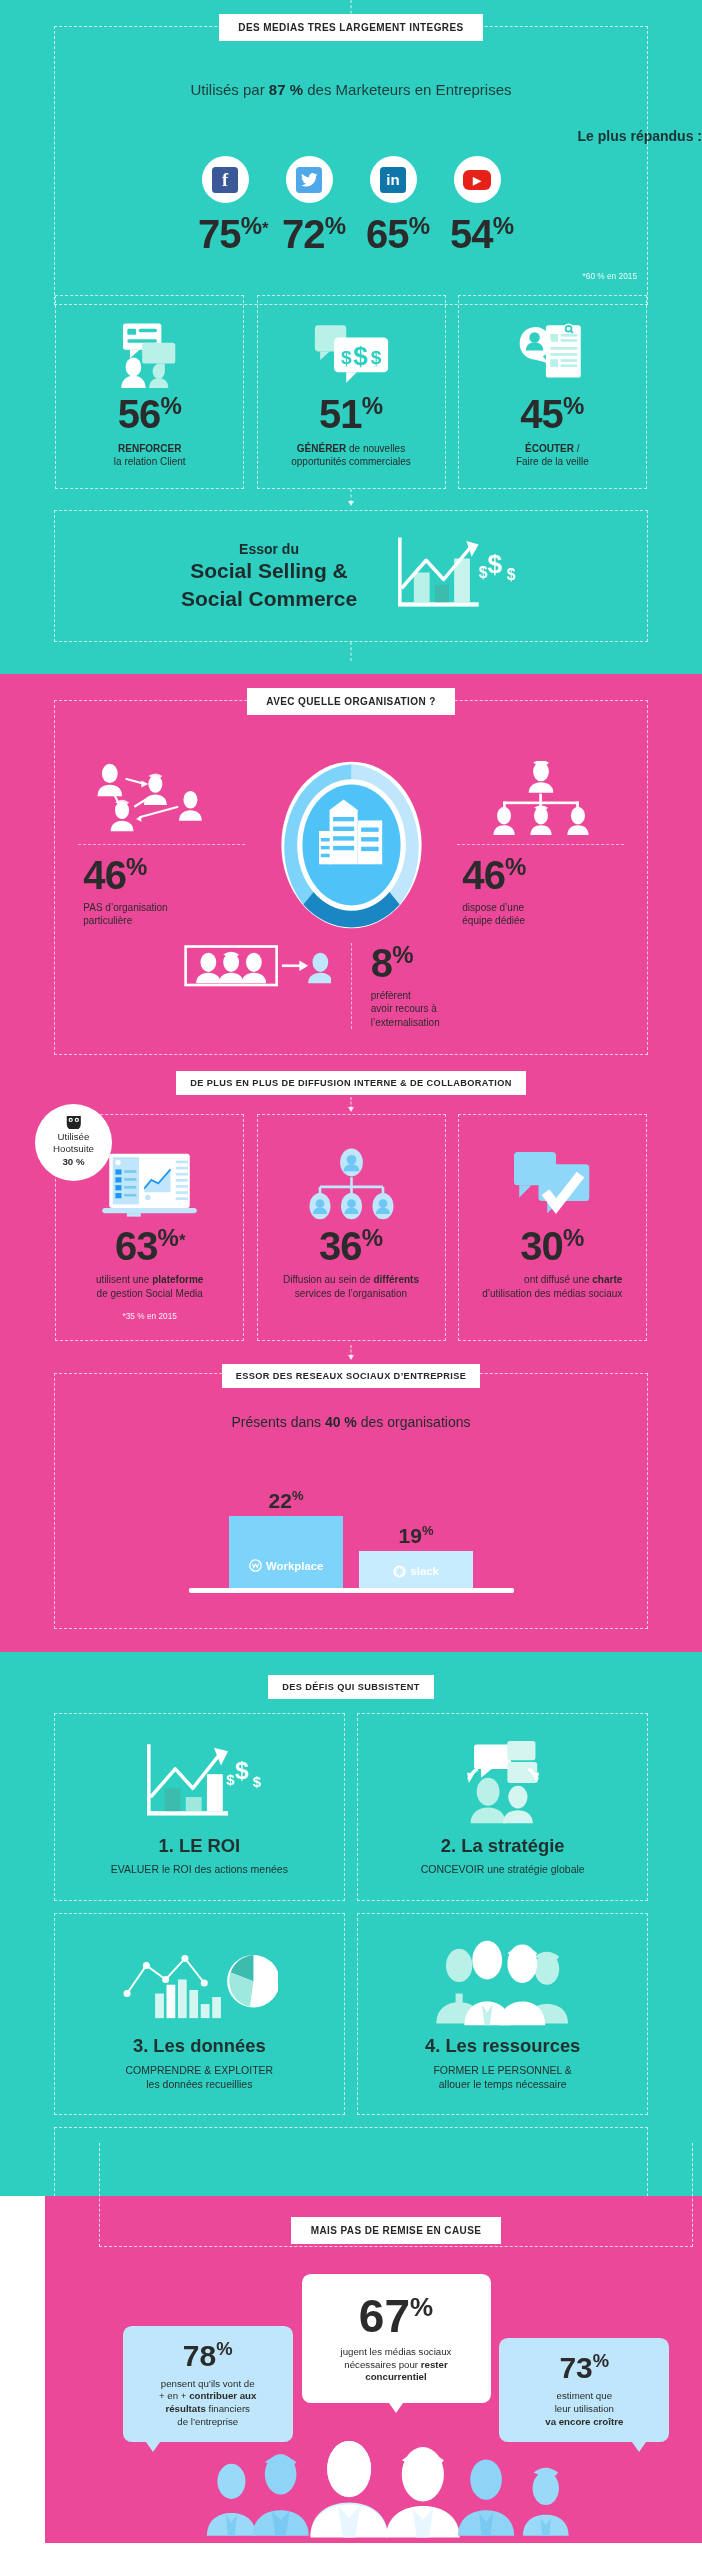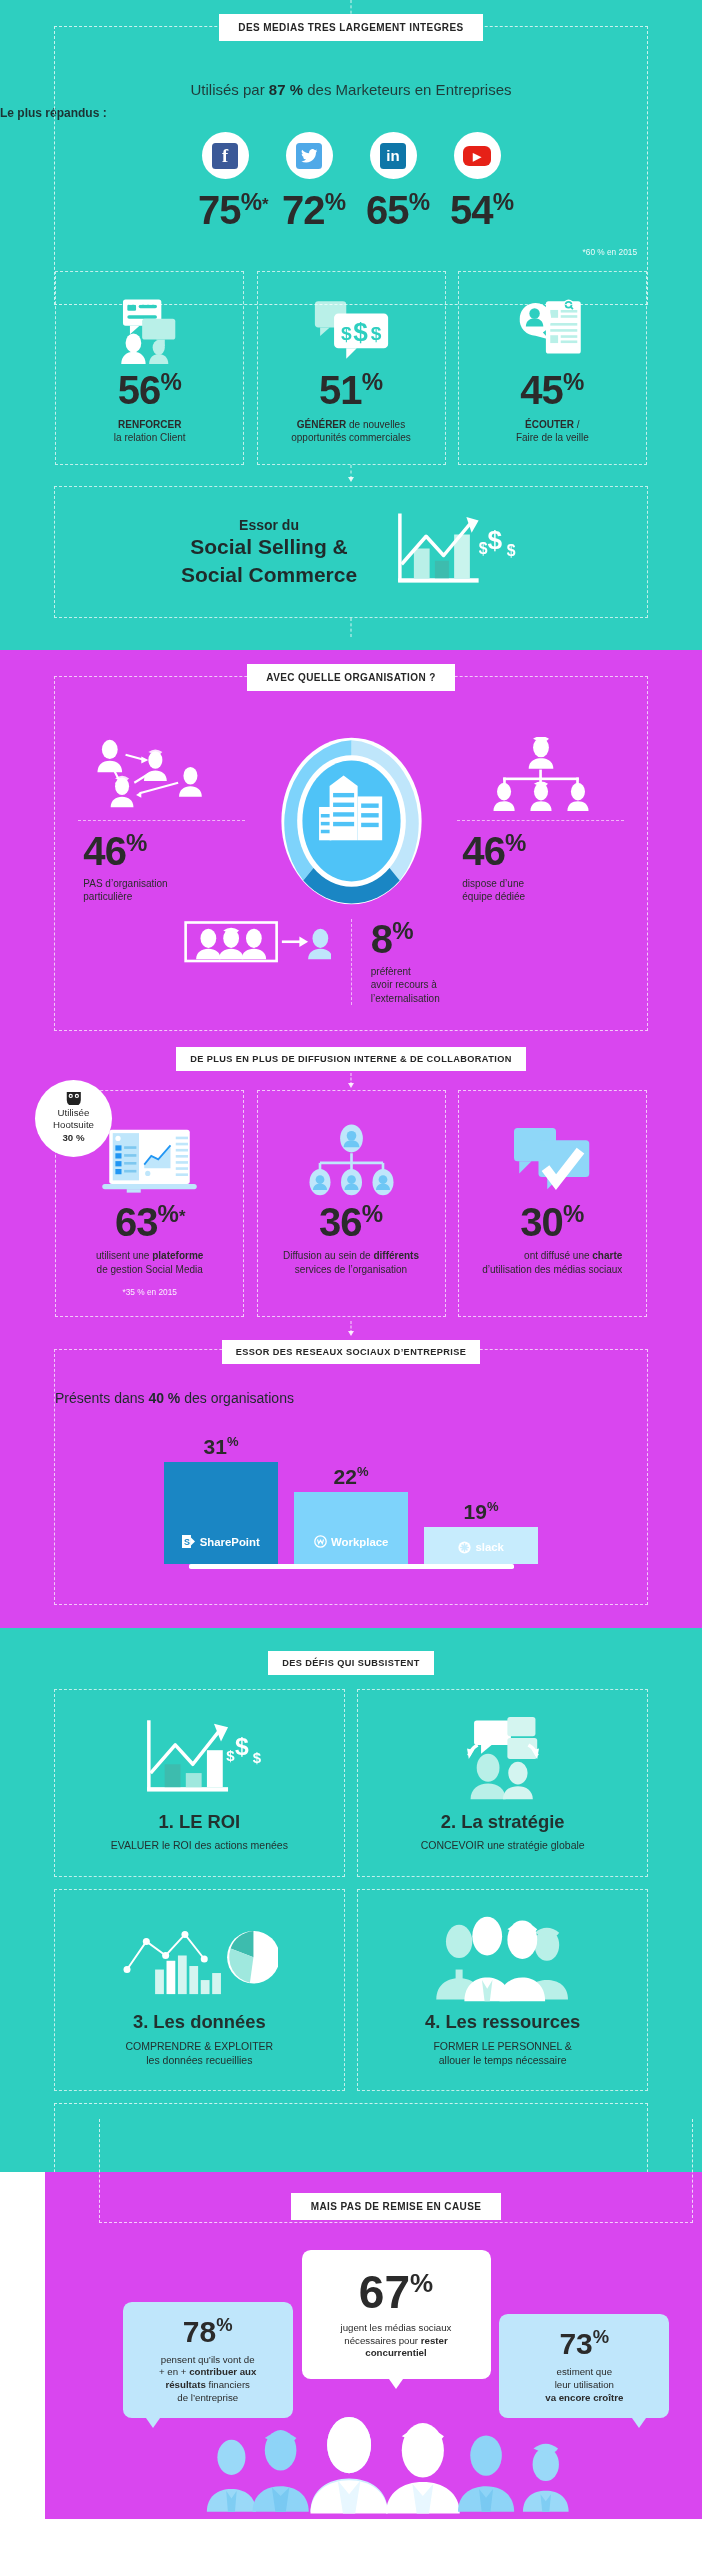--- a/index.html
+++ b/index.html
@@ -7,21 +7,21 @@
   body {
     width:702px;
     font-family:"Liberation Sans", sans-serif;
     -webkit-font-smoothing:antialiased;
   }
   .page { width:702px; position:relative; }
 
   
   .band { position:relative; width:702px; }
   .band-teal   { background:#2ecfc0; }
-  .band-blue   { background:#d946ef; }
+  .band-blue   { background:#ec4899; }
 
   
   .frame {
     position:absolute;
     border:0.9px dashed rgba(255,255,255,.75);
   }
 
   
   .pill-wrap {
     position:relative;
@@ -60,21 +60,21 @@
   .big-pct .star { font-size:16.7px; vertical-align:super; }
   .cap { font-size:10px; line-height:1.35; color:#2b2b2b; }
   .cap b { font-weight:bold; }
   .footnote { font-size:8.3px; color:#ffffff; opacity:.92; }
 
   
   .s1-head {
     text-align:center; font-size:15px; color:#1f3c3a; padding-top:40px;
   }
   .s1-head b { font-weight:bold; color:#1c2b2b; }
-  .s1-sub { text-align:left; font-size:12px; font-weight:bold; color:#1c3333; margin-top:8px;}
+  .s1-sub { text-align:right; font-size:14px; font-weight:bold; color:#1c3333; margin-top:30px;}
   .icons-row { display:flex; justify-content:center; gap:30px; margin-top:12.3px; }
   .icon-col { width:54px; text-align:center; }
   .circ {
     width:47px;height:47px;border-radius:50%;background:#fff;
     margin:0 auto; display:flex;align-items:center;justify-content:center;
   }
   .glyph { width:26px;height:26px;border-radius:3.5px; display:flex;align-items:center;justify-content:center;
            color:#fff;font-weight:bold;font-size:18.4px;line-height:1; }
   .pctline { margin-top:10.5px; }
 
@@ -106,21 +106,21 @@
   .org-side .art { height:74px; display:flex;align-items:flex-end;justify-content:center; }
   .org-sep { border-top:0.9px dashed rgba(255,255,255,.6); margin:8.8px 0 10.5px; }
   .donut-wrap { width:167px; display:flex; justify-content:center; }
   .org-bottom { display:flex; align-items:flex-start; justify-content:center; gap:0; padding:10.5px 23px 24.6px; }
   .org-bottom .left { width:263px; display:flex; justify-content:flex-end; padding-right:19.3px; }
   .org-bottom .vline { border-left:0.9px dashed rgba(255,255,255,.6); align-self:stretch; }
   .org-bottom .right { width:263px; padding-left:19.3px; }
 
   
   .bc-box { margin:0 auto; width:594px; border:0.9px dashed rgba(255,255,255,.7); padding:30px 0 35px; }
-  .bc-title { text-align:left; font-size:14px; color:#1f2b2b; }
+  .bc-title { text-align:center; font-size:14px; color:#1f2b2b; }
   .bc-title b { font-weight:bold; }
   .bars { display:flex; justify-content:center; align-items:flex-end; gap:16px; margin-top:26px; height:132px; }
   .barcol { width:114px; display:flex; flex-direction:column; align-items:center; justify-content:flex-end; height:100%; }
   .barlabel { font-size:21px; font-weight:bold; color:#2b2b2b; margin-bottom:3.5px; }
   .barlabel .sym { font-size:13px; vertical-align:super; }
   .bar { width:114px; position:relative; display:flex; align-items:center; justify-content:center; }
   .baseline { width:325px; height:4.4px; background:#ffffff; margin:0 auto; border-radius:1.8px; }
   .logo-txt { font-size:11.4px; font-weight:bold; color:#fff; display:flex; align-items:center; gap:4.4px; }
 
   
@@ -600,33 +600,20 @@
     <div class="pill-wrap">
       <div class="pill small">ESSOR DES RESEAUX SOCIAUX D’ENTREPRISE</div>
     </div>
 
     <div class="bc-box" style="margin-top:-15px;padding-top:40px;">
       <div class="bc-title">
         <span>Présents dans </span><b>40 %</b><span> des organisations</span>
       </div>
 
       <div class="bars">
-        <div class="barcol">
-          <div class="barlabel"><span>31</span><span class="sym">%</span></div>
-          <div class="bar" style="height:102px;background:#1a86c4;">
-            <div class="logo-txt" style="position:absolute;bottom:16px;">
-              <svg width="13" height="13" viewBox="0 0 16 16" style="font-size:13px">
-                <rect width="11" height="16" fill="#fff"></rect>
-                  <text x="2.5" y="12" font-family="Liberation Sans, sans-serif" font-size="11" font-weight="bold" fill="#1a86c4">S</text>
-                <polygon points="11,3 16,8 11,13" fill="#fff"></polygon>
-              </svg>
-              <span>SharePoint</span>
-            </div>
-          </div>
-        </div>
 
         <div class="barcol">
           <div class="barlabel"><span>22</span><span class="sym">%</span></div>
           <div class="bar" style="height:72px;background:#7ed3fb;">
             <div class="logo-txt" style="position:absolute;bottom:16px;">
               <svg width="13" height="13" viewBox="0 0 16 16">
                 <circle cx="8" cy="8" r="7" fill="none" stroke="#fff" stroke-width="1.6"></circle>
                 <path d="M4.3 5.5 L5.8 10.5 L8 6.5 L10.2 10.5 L11.7 5.5" stroke="#fff" stroke-width="1.4" fill="none"></path>
               </svg>
               <span>Workplace</span>

